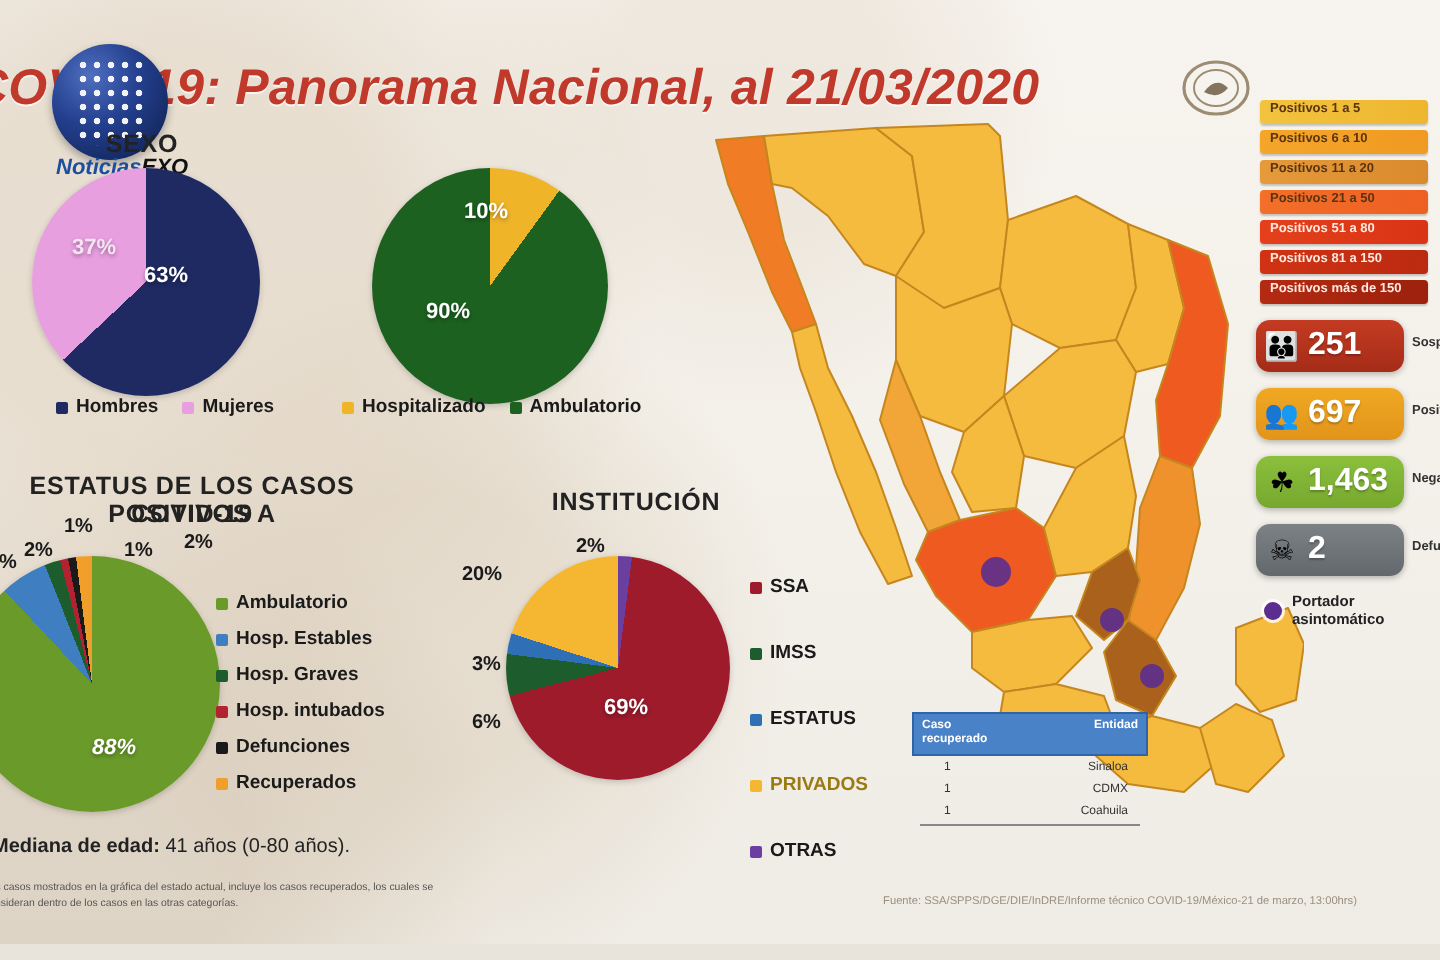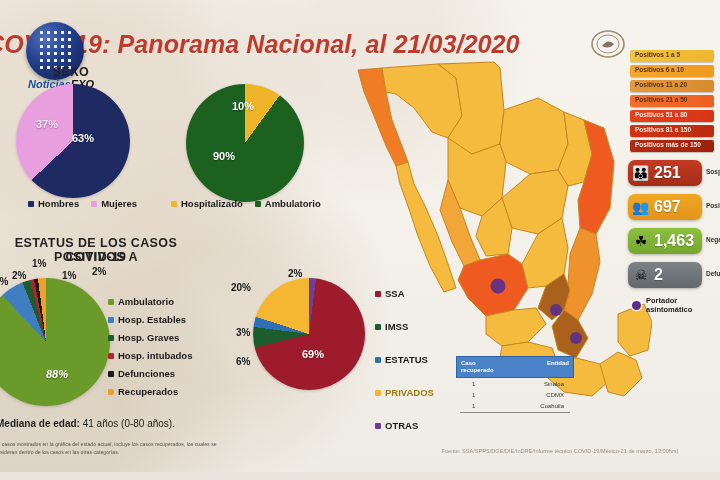--- a/index.html
+++ b/index.html
@@ -168,20 +168,21 @@
     <div class="lg-item">
       <i class="lg-sq" style="background:#1a1a1a;"></i>
       <span>Defunciones</span>
       </div>
     <div class="lg-item">
       <i class="lg-sq" style="background:#f0a02a;"></i>
       <span>Recuperados</span>
       </div>
   </div>
 
+  <div class="chart-title" style="left:248px;top:244px;width:140px;">INSTITUCIÓN</div>
   <div class="pie" style="left:253px;top:278px;width:112px;height:112px;
        background:conic-gradient(
          #6b3fa0 0deg 7.2deg,
          #9e1b2c 7.2deg 255.6deg,
          #1d5c2c 255.6deg 277.2deg,
          #2f6fb5 277.2deg 288deg,
          #f5b731 288deg 360deg);"></div>
   <div class="pie-lbl" style="left:302px;top:348px;">69%</div>
   <div class="lead-lbl" style="left:231px;top:282px;">20%</div>
   <div class="lead-lbl" style="left:236px;top:327px;">3%</div>

